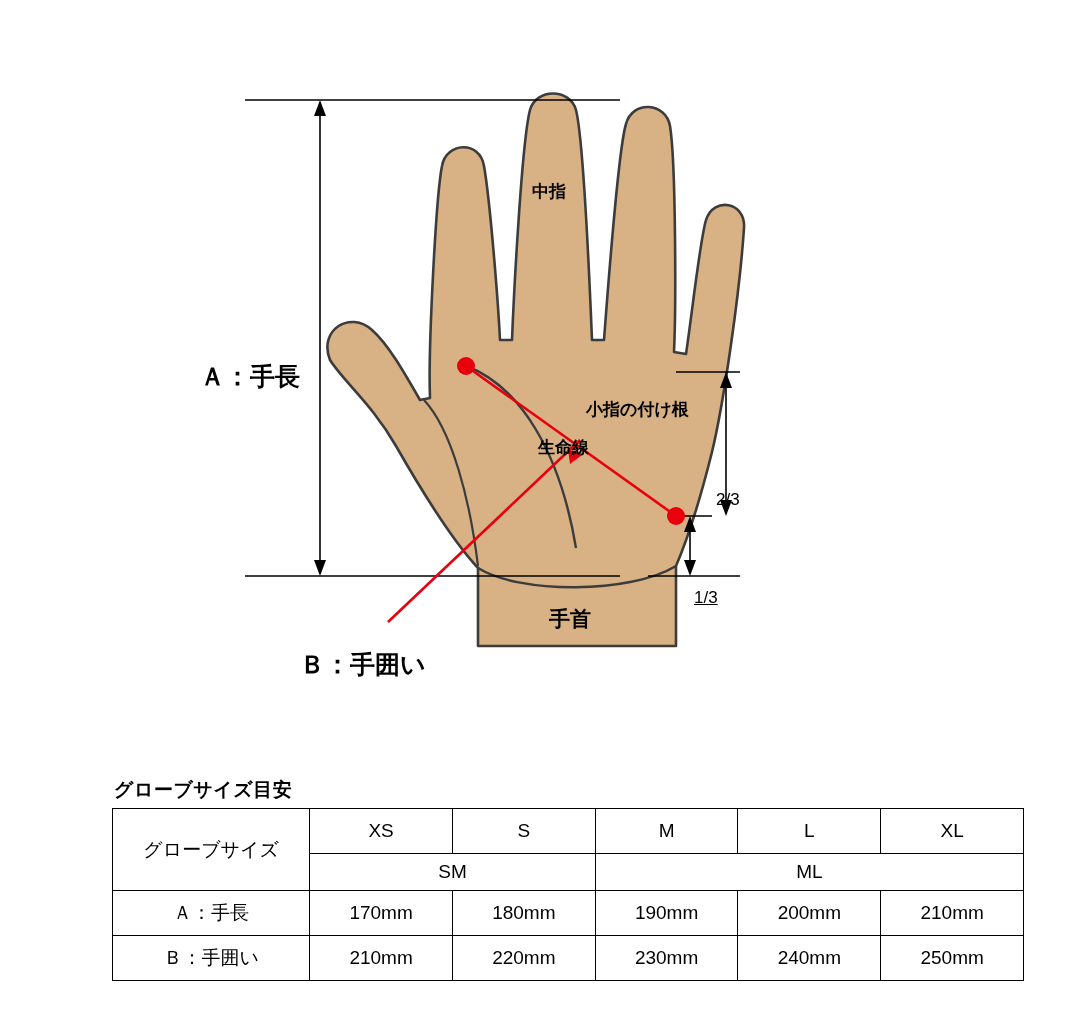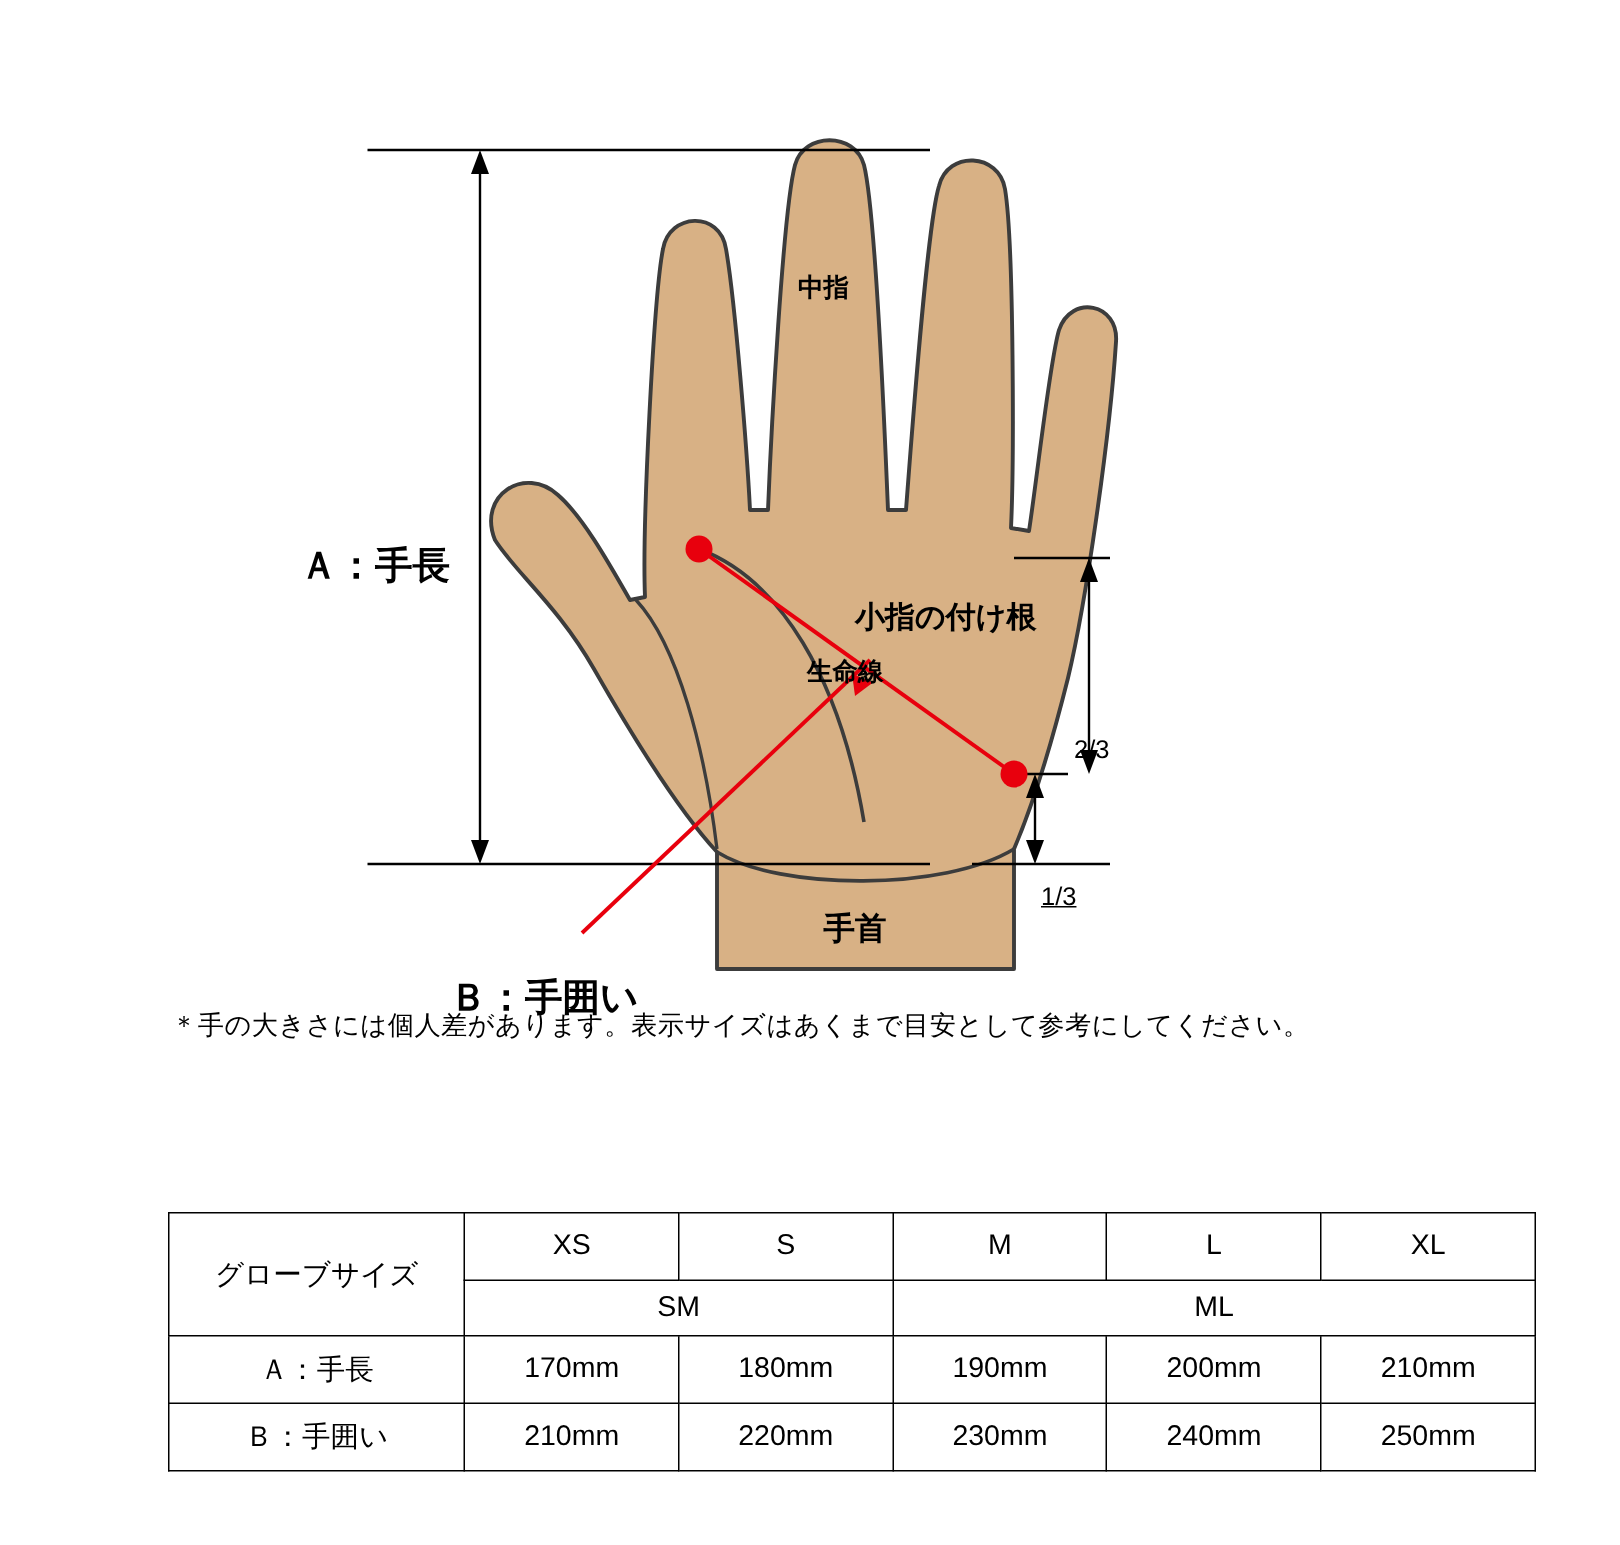--- a/index.html
+++ b/index.html
@@ -47,22 +47,22 @@
     font-size: 25px;
     left: 300px;
     top: 608px;
   }
   .lbl-middle-finger {
     font-size: 17px;
     left: 532px;
     top: 140px;
   }
   .lbl-little-base {
-    font-size: 20px;
-    left: 570px;
+    font-size: 17px;
+    left: 586px;
     top: 358px;
   }
   .lbl-lifeline {
     font-size: 17px;
     left: 538px;
     top: 396px;
     text-align: right;
   }
   .lbl-wrist {
     font-size: 21px;
@@ -210,23 +210,23 @@
     <div class="diag-label lbl-b-tech">Ｂ：手囲い</div>
     <div class="diag-label lbl-middle-finger">中指</div>
     <div class="diag-label lbl-little-base">小指の付け根</div>
     <div class="diag-label lbl-lifeline">生命線</div>
     <div class="diag-label lbl-wrist">手首</div>
     <div class="diag-label lbl-twothirds">2/3</div>
     <div class="diag-label lbl-onethird">1/3</div>
   </div>
 
   <div id="notes">
-    <div class="note-line">＊手の大きさには個人差があります。表示サイズはあくまで目安として参考にしてください。</div>
   </div>
 
+  <div id="table-title">グローブサイズ目安</div>
 
   <table id="size-table">
     <tbody>
       <tr>
         <td class="rowhead" rowspan="2">グローブサイズ</td>
         <td class="hcell">XS</td>
         <td class="hcell">S</td>
         <td class="hcell">M</td>
         <td class="hcell">L</td>
         <td class="hcell">XL</td>

